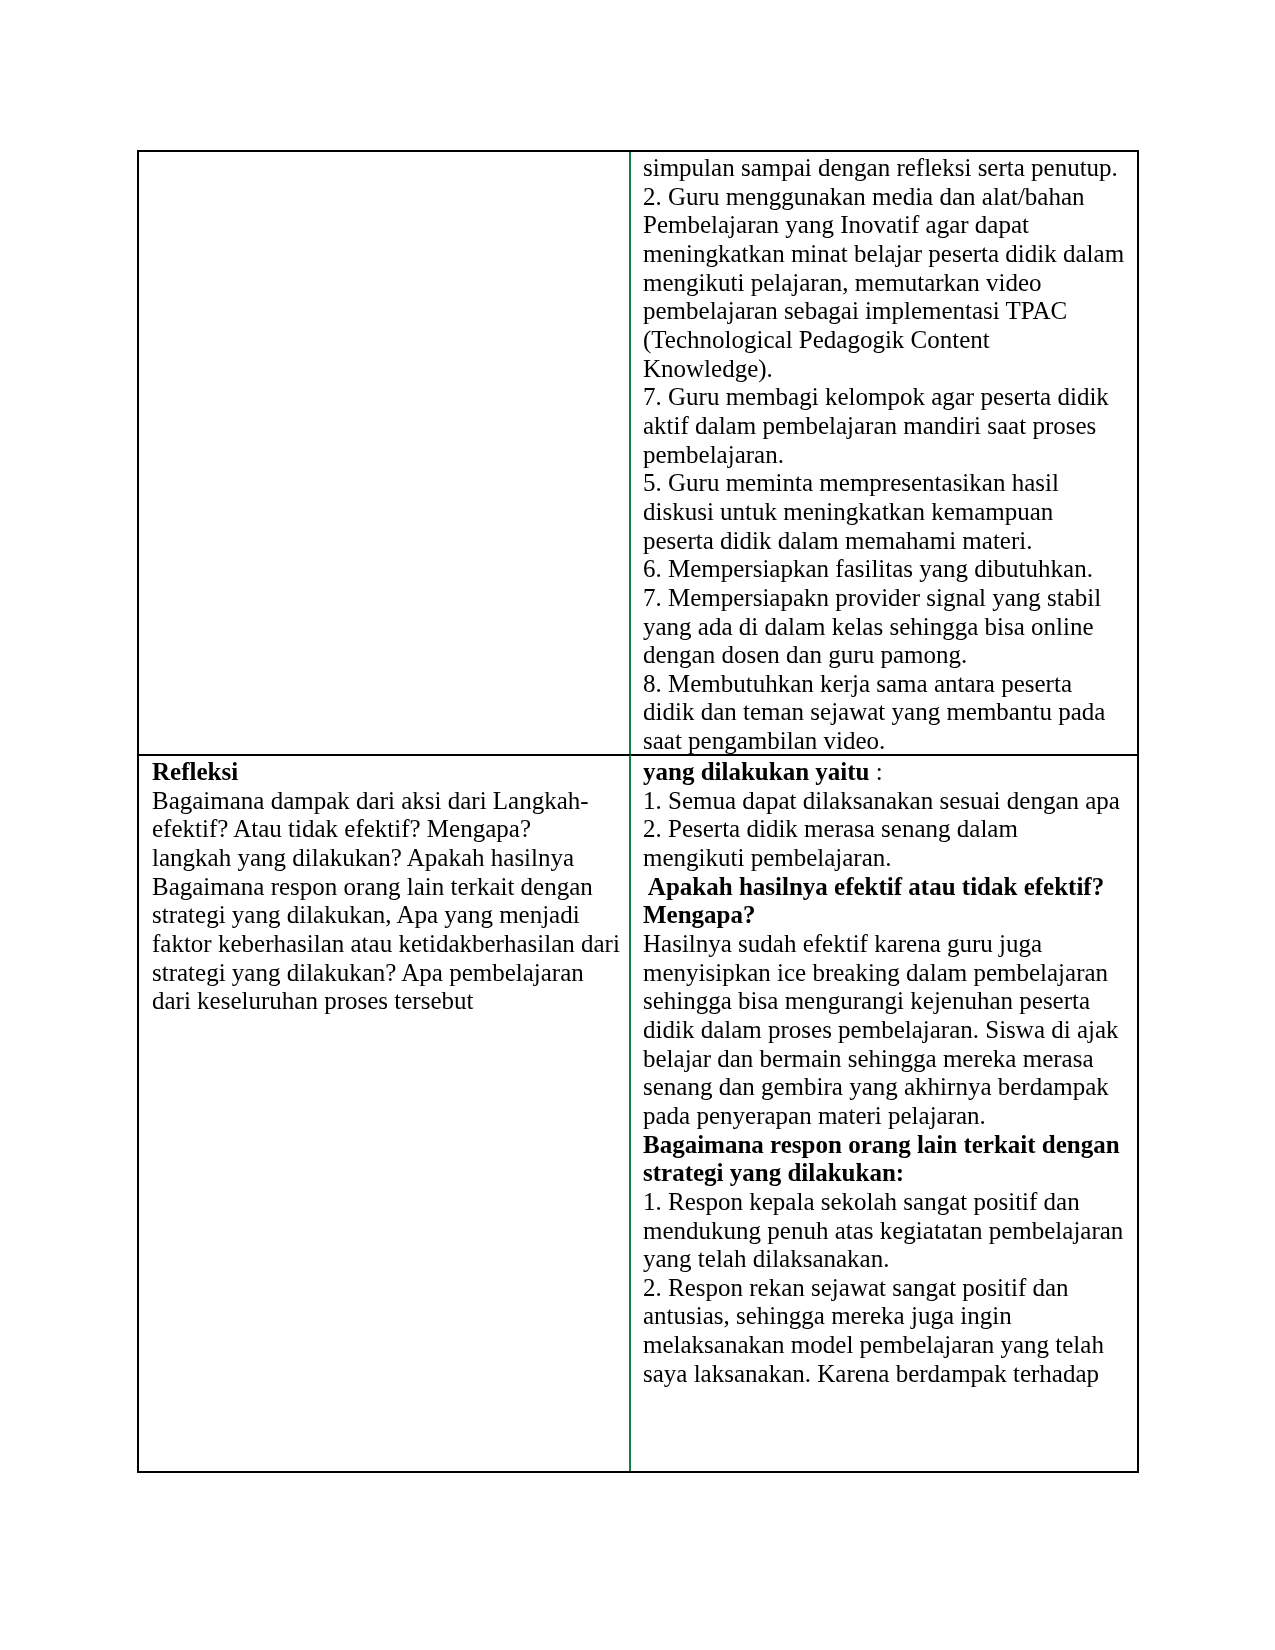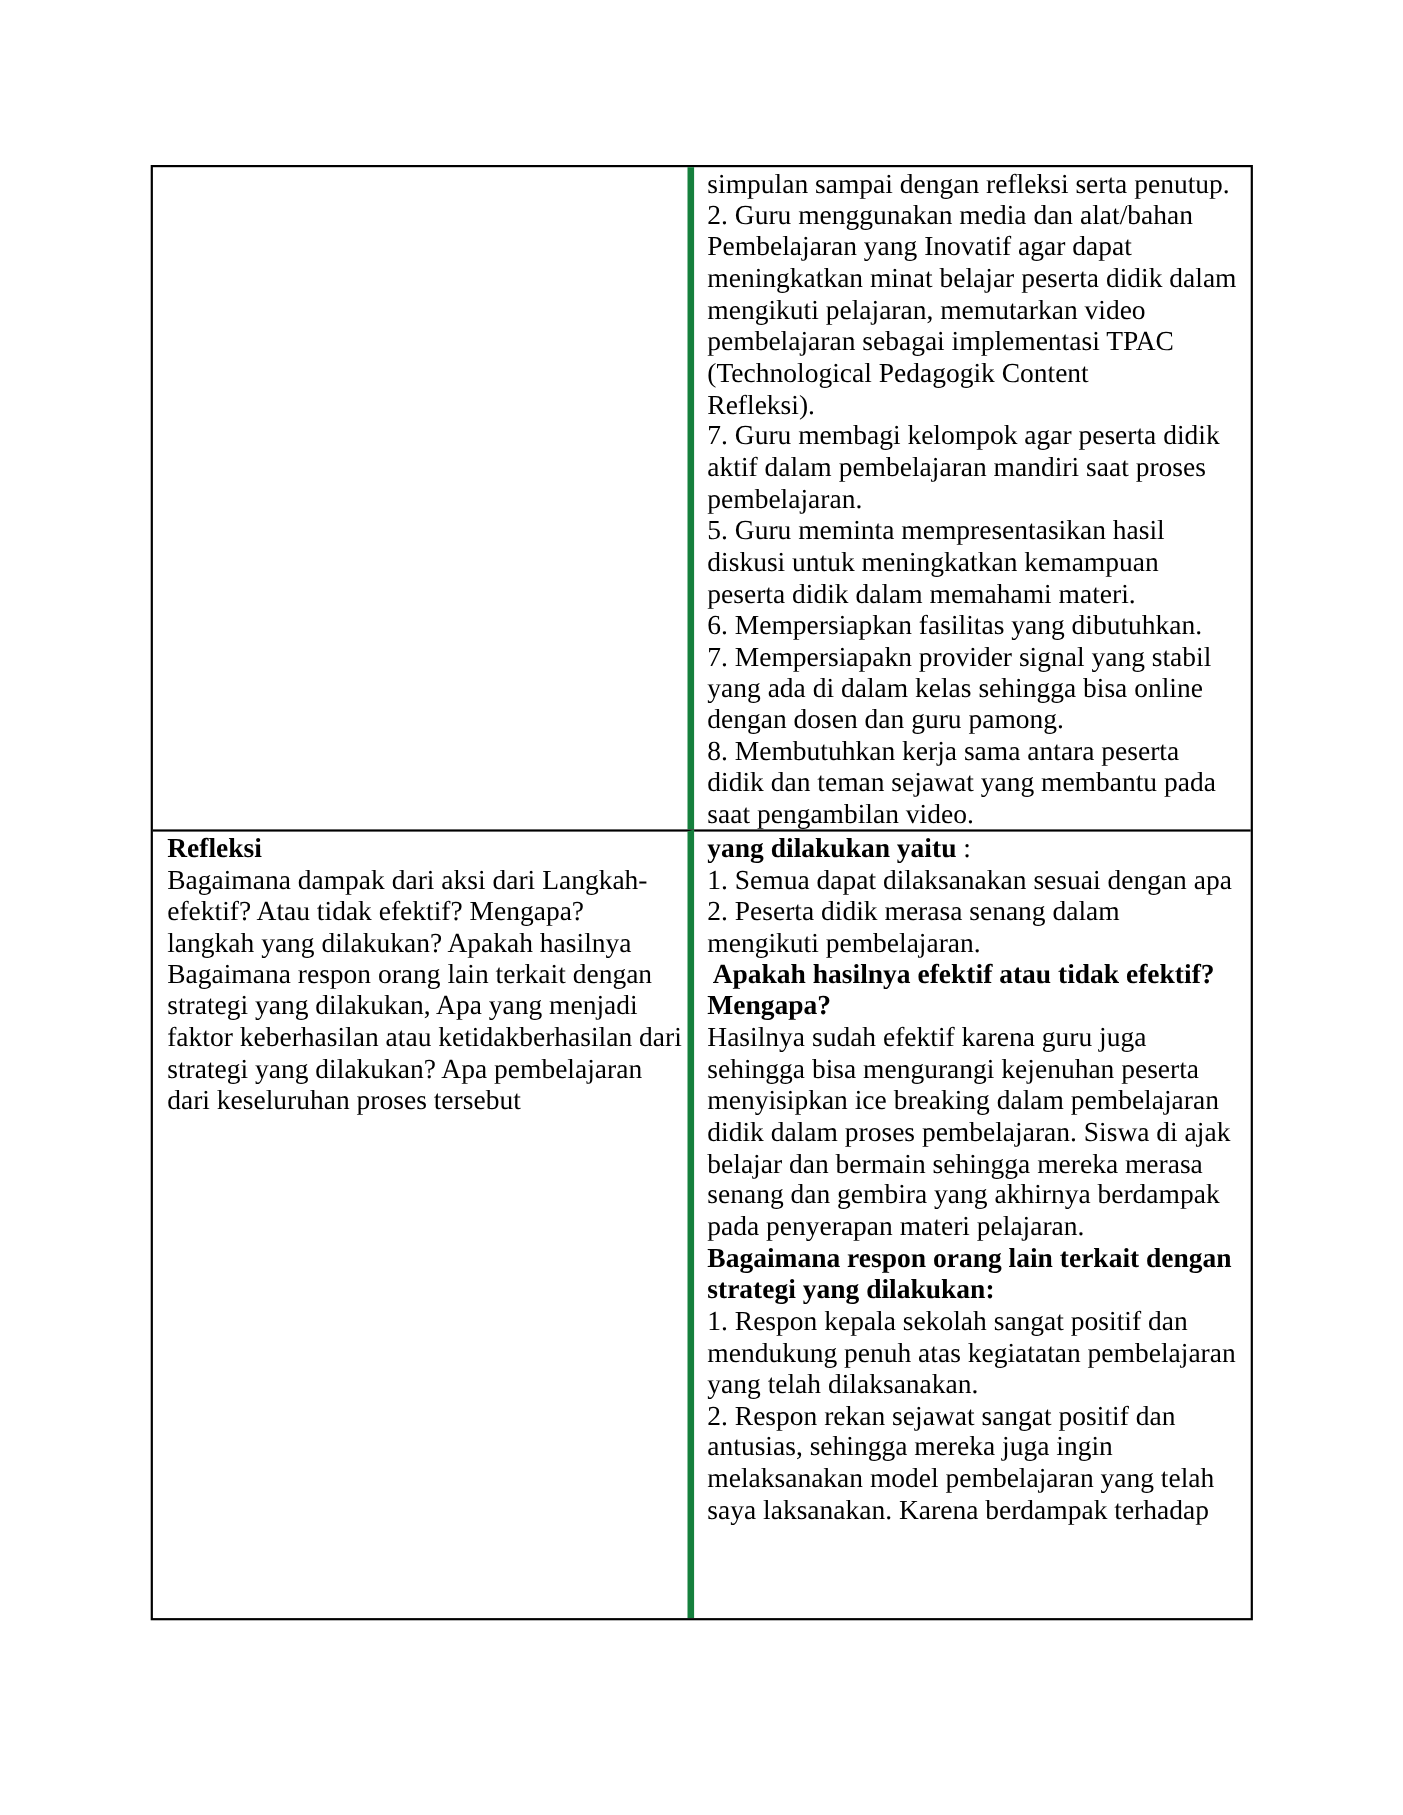--- a/index.html
+++ b/index.html
@@ -26,41 +26,41 @@
     display: grid;
     grid-template-columns: 492px 506px;
     grid-template-rows: 602px 717px;
   }
   .cell {
     box-sizing: border-box;
     overflow: hidden;
     font-size: 25px;
     line-height: 28.65px;
   }
-  .cell.left-col  { border-right: 6px solid #15803d; padding: 2px 6px 0 13px; }
+  .cell.left-col  { border-right: 2px solid #15803d; padding: 2px 6px 0 13px; }
   .cell.right-col { padding: 2px 4px 0 12px; }
   .cell.row2 { border-top: 2px solid #000000; }
   .line { white-space: pre; }
   .line span.b { font-weight: bold; }
 </style>
 </head>
 <body>
 
 <div class="page">
   <div class="doc-table">
     <div class="cell left-col row1"></div>
     <div class="cell right-col row1">
         <div class="line"><span>simpulan sampai dengan refleksi serta penutup.</span></div>
         <div class="line"><span>2. Guru menggunakan media dan alat/bahan</span></div>
         <div class="line"><span>Pembelajaran yang Inovatif agar dapat</span></div>
         <div class="line"><span>meningkatkan minat belajar peserta didik dalam</span></div>
         <div class="line"><span>mengikuti pelajaran, memutarkan video</span></div>
         <div class="line"><span>pembelajaran sebagai implementasi TPAC</span></div>
         <div class="line"><span>(Technological Pedagogik Content</span></div>
-        <div class="line"><span>Refleksi).</span></div>
+        <div class="line"><span>Knowledge).</span></div>
         <div class="line"><span>7. Guru membagi kelompok agar peserta didik</span></div>
         <div class="line"><span>aktif dalam pembelajaran mandiri saat proses</span></div>
         <div class="line"><span>pembelajaran.</span></div>
         <div class="line"><span>5. Guru meminta mempresentasikan hasil</span></div>
         <div class="line"><span>diskusi untuk meningkatkan kemampuan</span></div>
         <div class="line"><span>peserta didik dalam memahami materi.</span></div>
         <div class="line"><span>6. Mempersiapkan fasilitas yang dibutuhkan.</span></div>
         <div class="line"><span>7. Mempersiapakn provider signal yang stabil</span></div>
         <div class="line"><span>yang ada di dalam kelas sehingga bisa online</span></div>
         <div class="line"><span>dengan dosen dan guru pamong.</span></div>
@@ -80,22 +80,22 @@
         <div class="line"><span>dari keseluruhan proses tersebut</span></div>
       </div>
     <div class="cell right-col row2">
         <div class="line"><span class="b">yang dilakukan yaitu</span><span> :</span></div>
         <div class="line"><span>1. Semua dapat dilaksanakan sesuai dengan apa</span></div>
         <div class="line"><span>2. Peserta didik merasa senang dalam</span></div>
         <div class="line"><span>mengikuti pembelajaran.</span></div>
         <div class="line"><span class="b"> Apakah hasilnya efektif atau tidak efektif?</span></div>
         <div class="line"><span class="b">Mengapa?</span></div>
         <div class="line"><span>Hasilnya sudah efektif karena guru juga</span></div>
+        <div class="line"><span>menyisipkan ice breaking dalam pembelajaran</span></div>
         <div class="line"><span>sehingga bisa mengurangi kejenuhan peserta</span></div>
-        <div class="line"><span>menyisipkan ice breaking dalam pembelajaran</span></div>
         <div class="line"><span>didik dalam proses pembelajaran. Siswa di ajak</span></div>
         <div class="line"><span>belajar dan bermain sehingga mereka merasa</span></div>
         <div class="line"><span>senang dan gembira yang akhirnya berdampak</span></div>
         <div class="line"><span>pada penyerapan materi pelajaran.</span></div>
         <div class="line"><span class="b">Bagaimana respon orang lain terkait dengan</span></div>
         <div class="line"><span class="b">strategi yang dilakukan:</span></div>
         <div class="line"><span>1. Respon kepala sekolah sangat positif dan</span></div>
         <div class="line"><span>mendukung penuh atas kegiatatan pembelajaran</span></div>
         <div class="line"><span>yang telah dilaksanakan.</span></div>
         <div class="line"><span>2. Respon rekan sejawat sangat positif dan</span></div>

